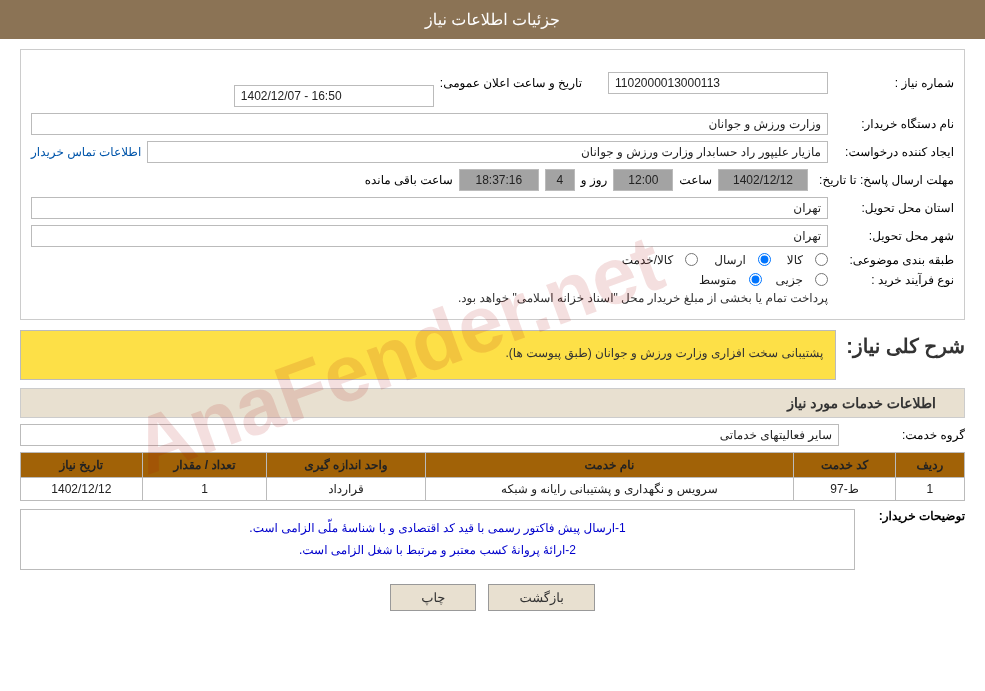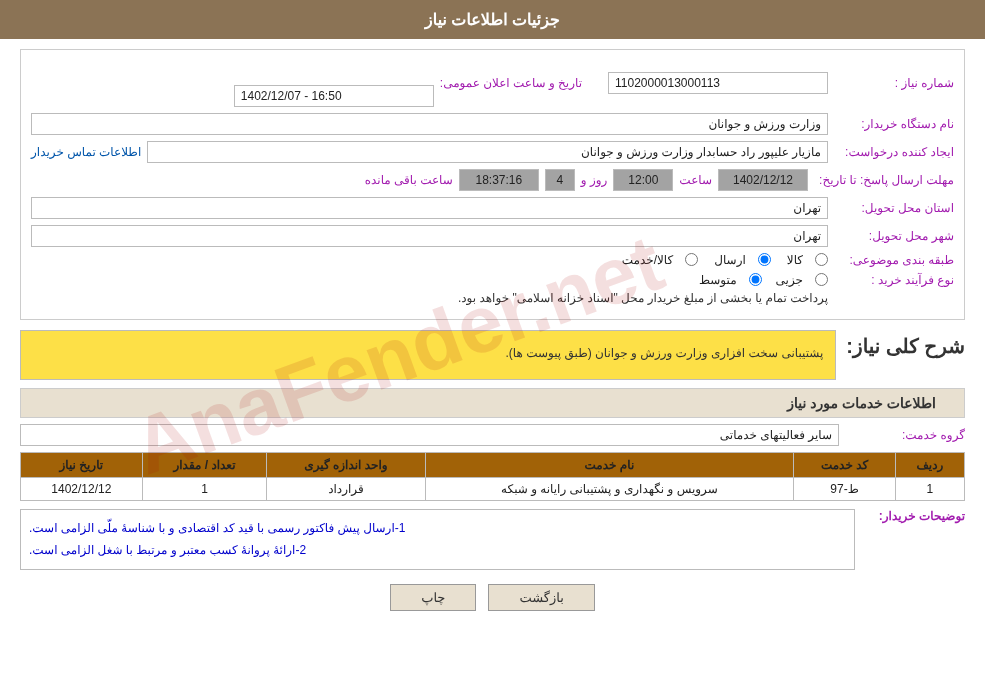--- a/index.html
+++ b/index.html
@@ -15,40 +15,40 @@
       min-height: 691px;
       background: #fff;
       margin: 0 auto;
     }
     .header-bar {
       background: #8B7355;
       color: #fff;
       text-align: center;
       padding: 10px 0;
       font-size: 16px;
-      font-weight: bold;
+      font-weight: normal;
       letter-spacing: 1px;
     }
     .main-content {
       padding: 10px 20px;
     }
     .form-section {
       border: 1px solid #ccc;
       margin-bottom: 10px;
       padding: 8px 10px;
       background: #fff;
     }
     .form-row {
       display: flex;
       align-items: center;
       margin-bottom: 6px;
       gap: 6px;
     }
     .label {
-      color: #a21caf;
+      color: #000000;
       white-space: nowrap;
       min-width: 120px;
       text-align: right;
       font-size: 12px;
     }
     .label-wide {
       min-width: 140px;
     }
     .value-box {
       border: 1px solid #bbb;
@@ -131,21 +131,21 @@
     table.service-table tr:nth-child(even) td {
       background: #f9f6f0;
     }
     .buyer-notes {
       border: 1px solid #bbb;
       padding: 8px;
       min-height: 60px;
       font-size: 12px;
       color: #333;
       background: #fff;
-      text-align: left;
+      text-align: center;
       line-height: 1.8;
     }
     .buyer-notes .note-line {
       color: #0000cc;
     }
     .bottom-buttons {
       display: flex;
       justify-content: center;
       gap: 12px;
       margin: 14px 0 10px 0;

